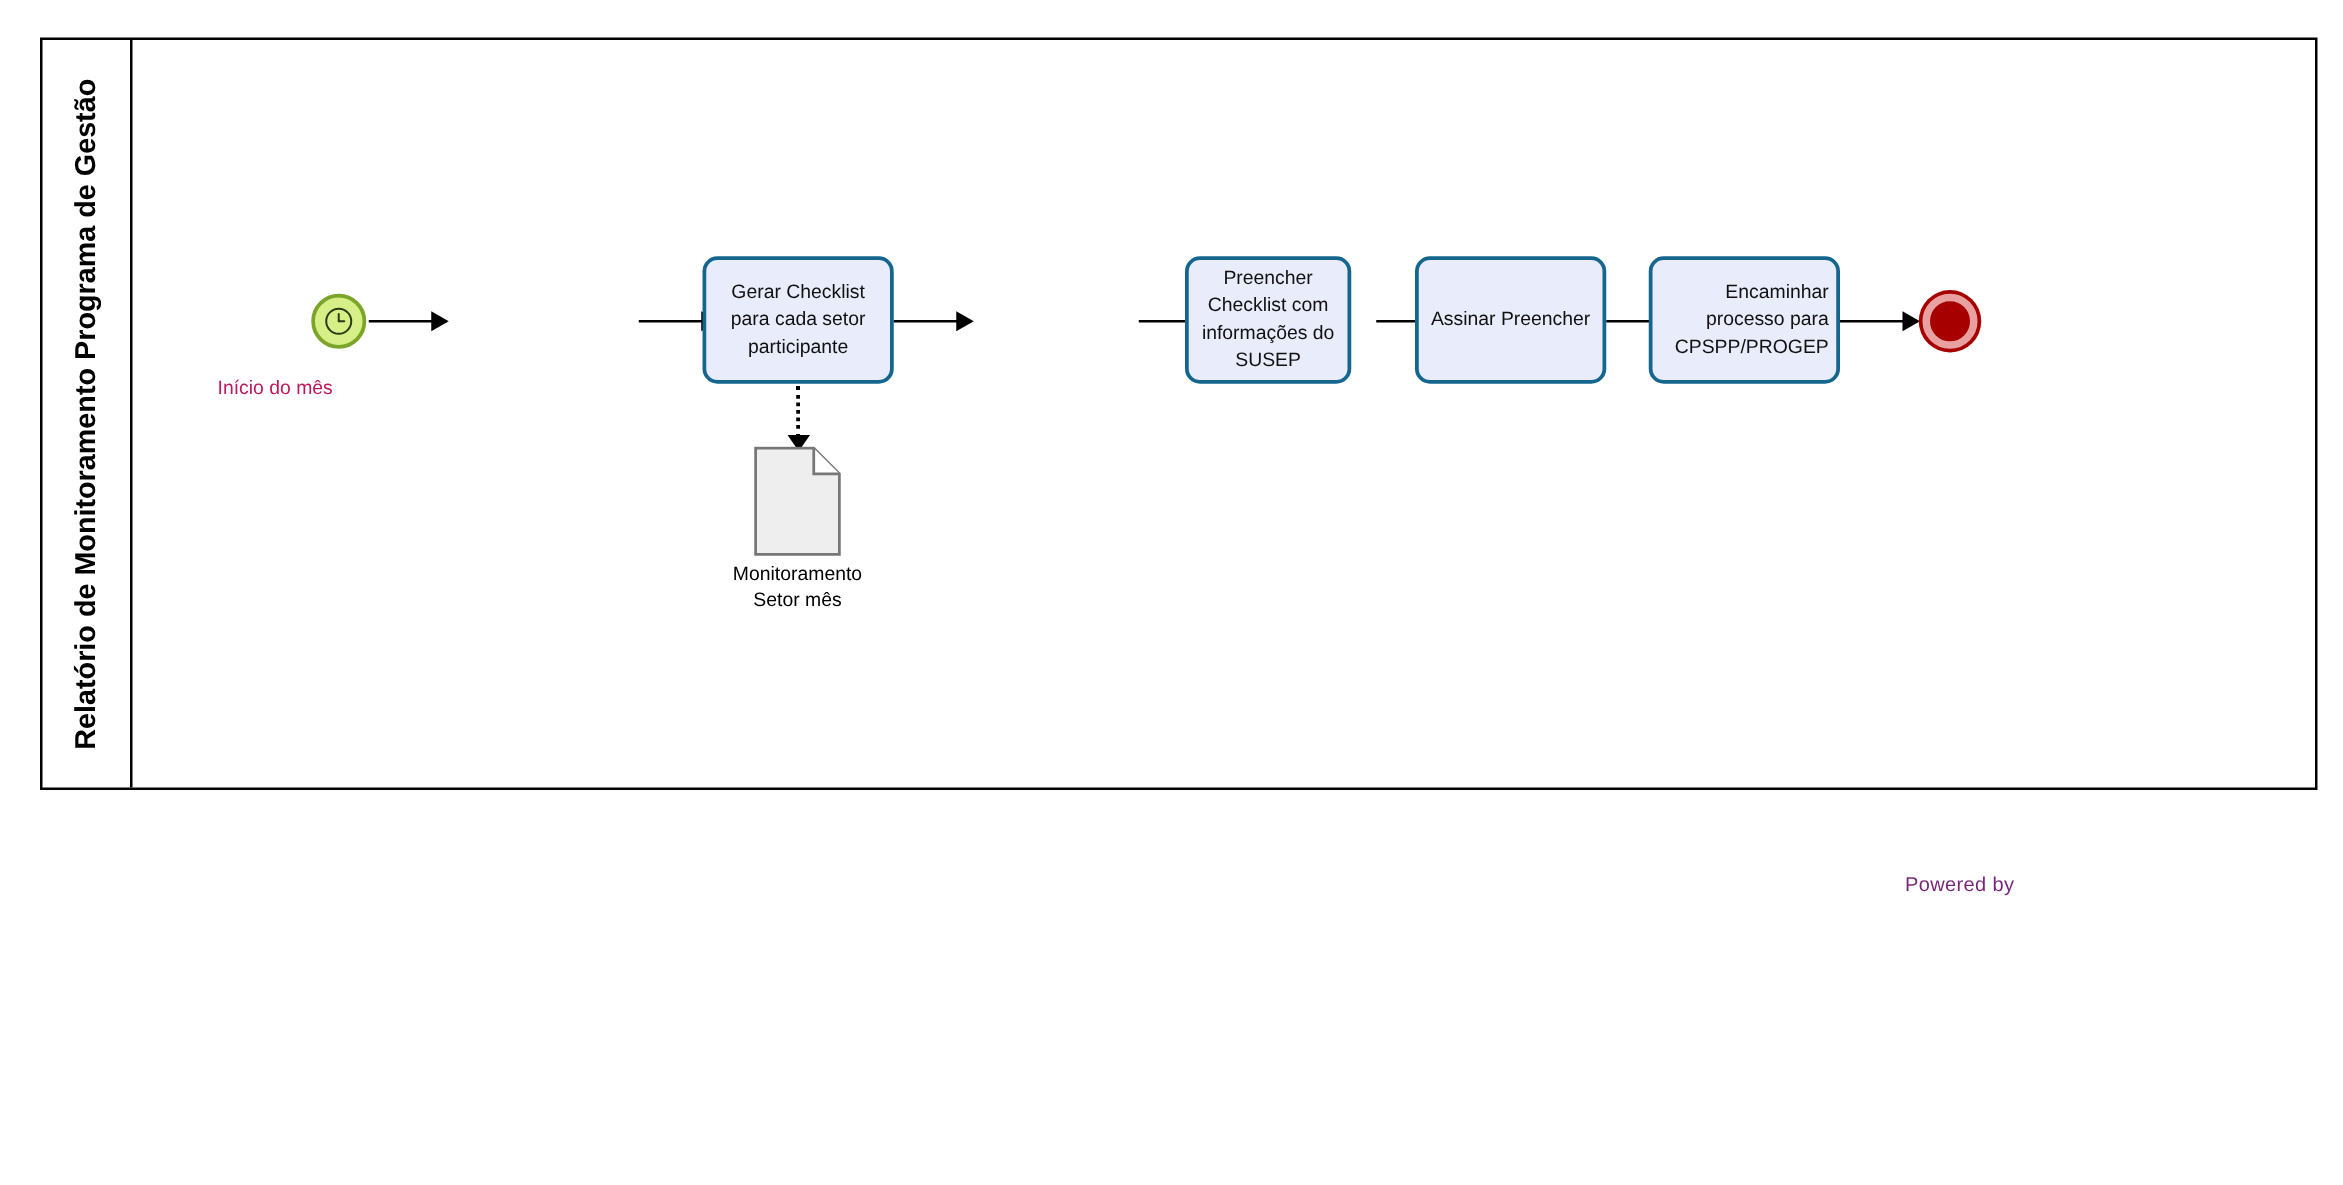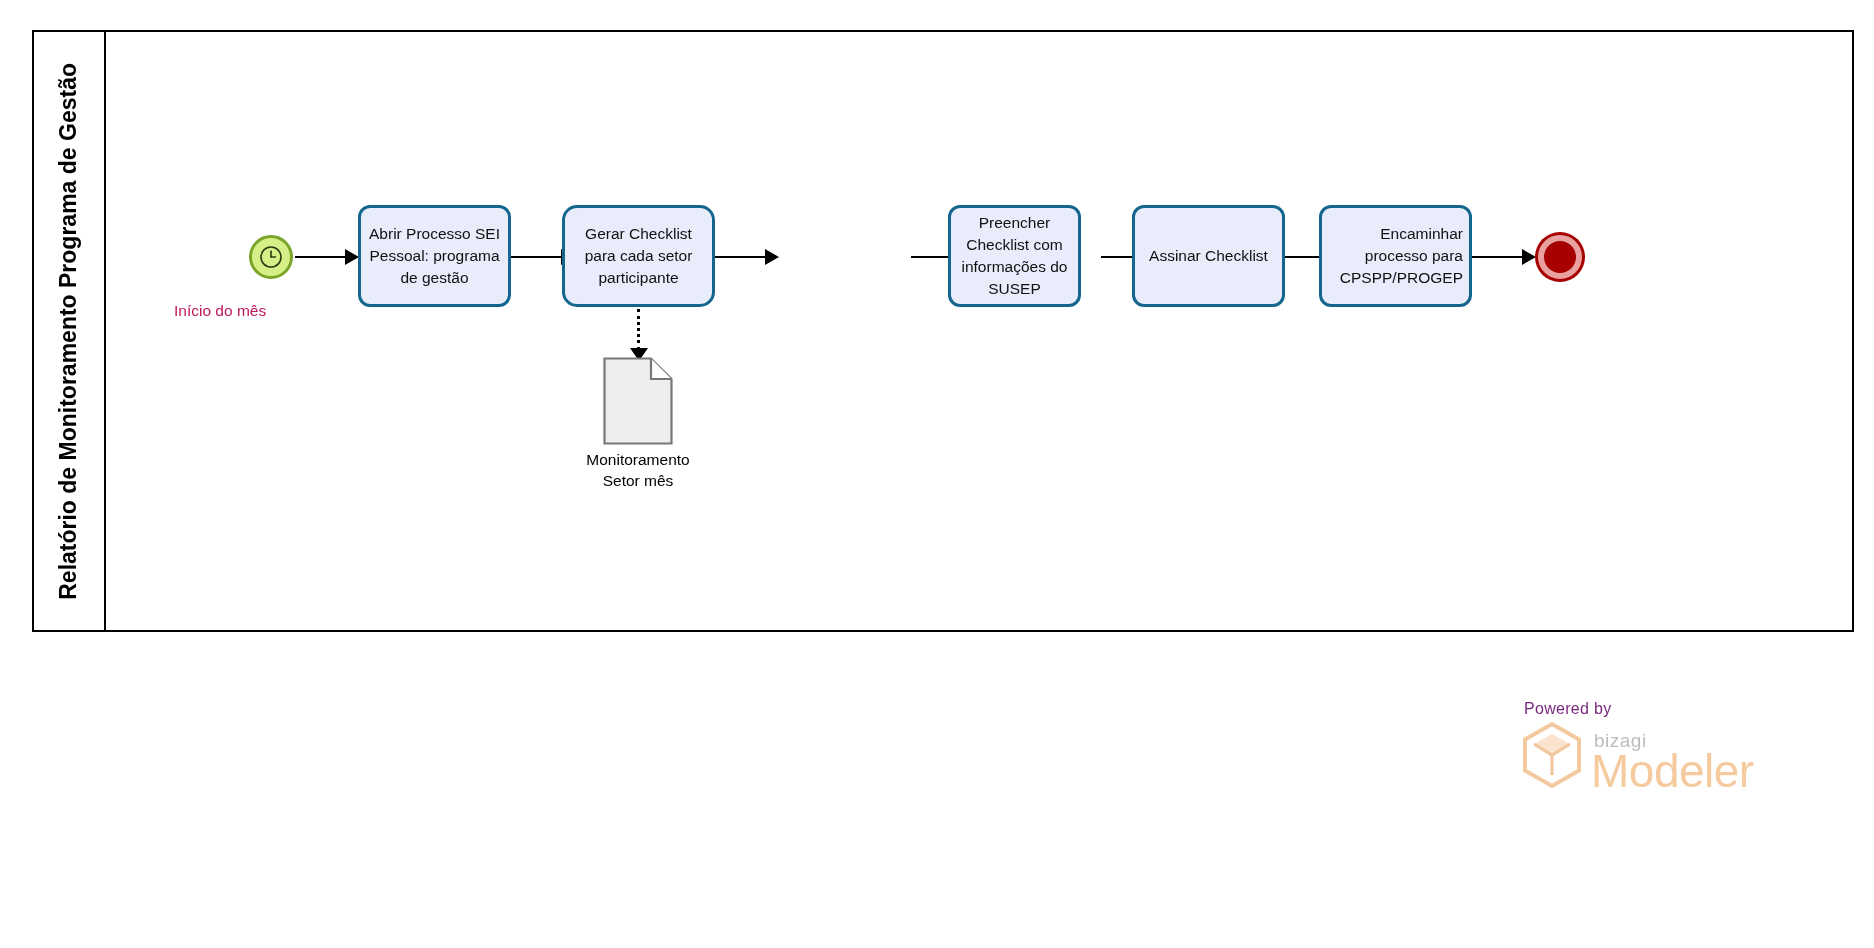--- a/index.html
+++ b/index.html
@@ -206,26 +206,25 @@
         <circle cx="13" cy="13" r="10" fill="none" stroke="#2b3a12" stroke-width="1.6"></circle>
         <line x1="13" y1="13" x2="13" y2="7.2" stroke="#2b3a12" stroke-width="1.6" stroke-linecap="round"></line>
         <line x1="13" y1="13" x2="17.4" y2="13" stroke="#2b3a12" stroke-width="1.6" stroke-linecap="round"></line>
       </svg>
     </div>
     <div class="event-label" style="left:68px; top:270px; width:195px;">Início do mês</div>
 
     <div class="flow" style="left:189px; top:224px; width:62px;"></div>
     <div class="flow-arrow" style="left:239px; top:217px;"></div>
 
-    <div class="node task" style="left:252px; top:173px; width:153px; height:102px;">Abrir Processo SEI Pessoal: programa de gestão</div>
 
     <div class="flow" style="left:405px; top:224px; width:62px;"></div>
     <div class="flow-arrow" style="left:455px; top:217px;"></div>
 
-    <div class="node task" style="left:456px; top:173px; width:153px; height:102px;border-radius:15px;">Gerar Checklist para cada setor participante</div>
+    <div class="node task" style="left:456px; top:173px; width:153px; height:102px;">Gerar Checklist para cada setor participante</div>
 
     <div class="flow" style="left:609px; top:224px; width:62px;"></div>
     <div class="flow-arrow" style="left:659px; top:217px;"></div>
 
     <div class="assoc-line" style="left:531px; top:277px; height:41px;"></div>
     <div class="assoc-arrow" style="left:524px; top:316px;"></div>
 
     <div class="data-object-wrap" style="left:497px; top:325px;border-radius:13px;">
       <div class="data-object">
         <svg width="70" height="88" viewBox="0 0 70 88">
@@ -239,45 +238,30 @@
 
 
     <div class="flow" style="left:805px; top:224px; width:62px;"></div>
     <div class="flow-arrow" style="left:855px; top:217px;"></div>
 
     <div class="node task" style="left:842px; top:173px; width:133px; height:102px;">Preencher Checklist com informações do SUSEP</div>
 
     <div class="flow" style="left:995px; top:224px; width:62px;"></div>
     <div class="flow-arrow" style="left:1045px; top:217px;"></div>
 
-    <div class="node task" style="left:1026px; top:173px; width:153px; height:102px;">Assinar Checklist</div>
+    <div class="node task" style="left:1026px; top:173px; width:153px; height:102px;">Assinar Preencher</div>
 
     <div class="flow" style="left:1179px; top:224px; width:62px;"></div>
     <div class="flow-arrow" style="left:1229px; top:217px;"></div>
 
     <div class="node task" style="left:1213px; top:173px; width:153px; height:102px;text-align:right;">Encaminhar processo para CPSPP/PROGEP</div>
 
     <div class="flow" style="left:1366px; top:224px; width:62px;"></div>
     <div class="flow-arrow" style="left:1416px; top:217px;"></div>
 
     <div class="node end-event" style="left:1432px; top:203px;"></div>
 
   </div>
 </div>
 
 <div id="watermark">
   <div id="watermark-powered">Powered by</div>
-  <div id="watermark-row">
-    <div id="watermark-hex">
-      <svg width="62" height="66" viewBox="0 0 62 66">
-        <polygon points="31,2 58,17.5 58,48.5 31,64 4,48.5 4,17.5" fill="none" stroke="#f3c69a" stroke-width="4"></polygon>
-        <polygon points="13,22 31,33 49,22 31,12" fill="#fbe3cd"></polygon>
-        <polygon points="13,22 31,33 31,53 13,42" fill="#ffffff"></polygon>
-        <polyline points="13,22 31,33 49,22" fill="none" stroke="#f3c69a" stroke-width="3.2"></polyline>
-        <line x1="31" y1="33" x2="31" y2="53" stroke="#f3c69a" stroke-width="3.2"></line>
-      </svg>
-    </div>
-    <div id="watermark-textblock">
-      <div id="watermark-bizagi">bizagi</div>
-      <div id="watermark-modeler">Modeler</div>
-    </div>
-  </div>
 </div>
 
 </body></html>

